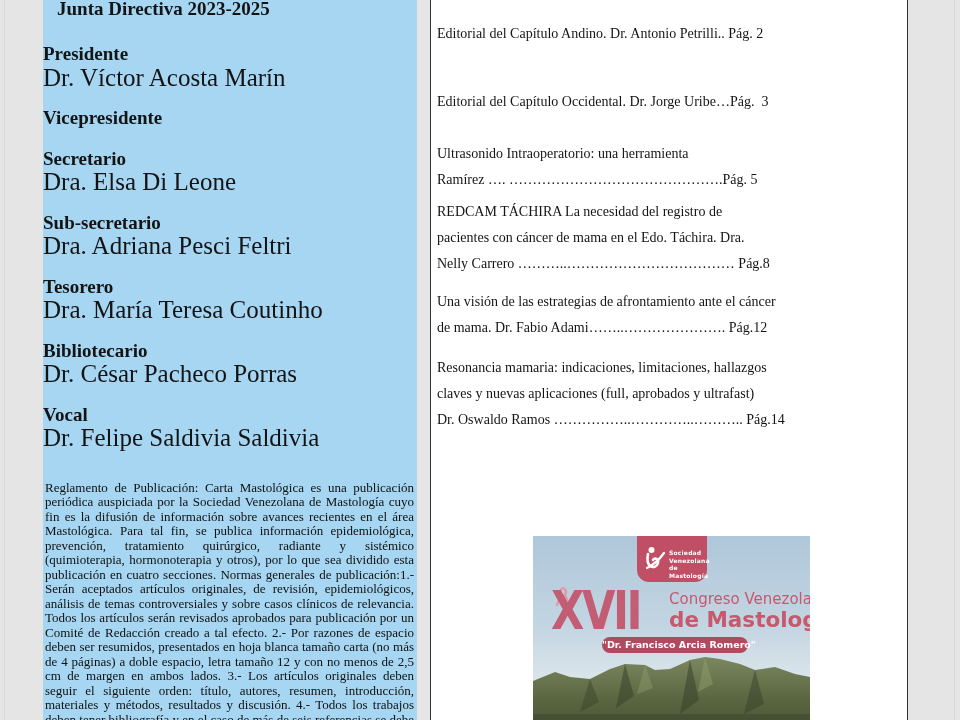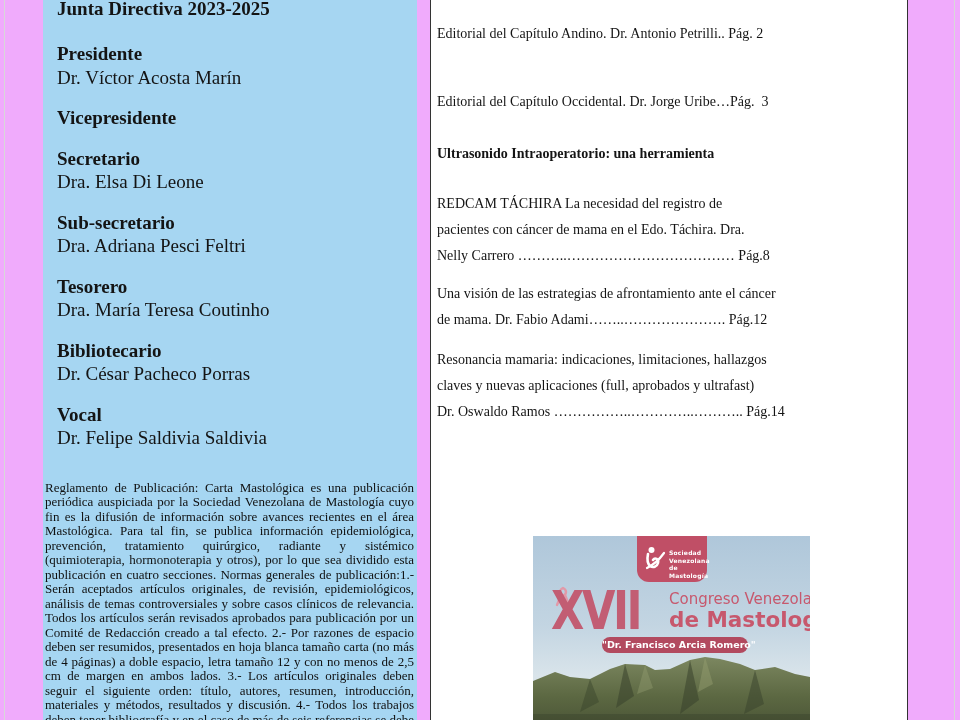--- a/index.html
+++ b/index.html
@@ -1,38 +1,38 @@
 <!DOCTYPE html>
 <html><head>
 <meta charset="utf-8">
 <style>
   html,body{margin:0;padding:0;background:#ffffff;}
-  .page{position:relative;width:960px;height:720px;background:#f0abfc;overflow:hidden;
+  .page{position:relative;width:960px;height:720px;background:#e5e5e5;overflow:hidden;
         font-family:"Liberation Serif", serif;color:#141414;}
   .edge{position:absolute;top:0;bottom:0;width:1px;background:#d8d8d8;}
   .edge-left{left:4px;}
   .edge-right{left:954px;}
 
   
   .left-col{position:absolute;left:43px;top:-10px;width:374px;height:745px;background:#a6d6f2;}
   .jd-title{margin:7px 0 0 14px;font-size:19px;font-weight:bold;line-height:24px;white-space:nowrap;}
-  .board{margin-top:21px;padding-left:14px;}
+  .board{margin-top:21px;}
   .board-group{margin:0 0 17px 0;}
   .board-role{font-weight:bold;font-size:19px;line-height:23.5px;white-space:nowrap;}
-  .board-name{font-size:19px;line-height:23.5px;white-space:nowrap;}
+  .board-name{font-size:25px;line-height:23.5px;white-space:nowrap;}
   .reglamento{margin:31px 0 0 0;padding:0 3px 0 2px;font-size:13px;line-height:14.5px;
               text-align:justify;color:#101010;}
 
   
   .right-col{position:absolute;left:430px;top:-12px;width:478px;height:748px;
              border:1.5px solid #333;background:#ffffff;box-sizing:border-box;}
   .toc{margin-top:32px;padding-left:6px;}
   .toc-entry{margin:0;}
   .toc-line{font-size:14px;line-height:26px;white-space:pre;}
-  .gap1{margin-bottom:18px;} .gap2{margin-bottom:26px;margin-top:42px;} .gap3{margin-bottom:24px;font-weight:bold;}
+  .gap1{margin-bottom:18px;} .gap2{margin-bottom:26px;margin-top:42px;} .gap3{margin-bottom:6px;}
   .gap4{margin-bottom:12px;} .gap5{margin-bottom:14px;}
 
   
   .poster{position:absolute;left:533px;top:536px;width:277px;height:200px;overflow:hidden;
           background:linear-gradient(180deg,#afc7da 0%,#c3d5e2 45%,#d9e4ea 70%);
           font-family:"DejaVu Sans", sans-serif;}
   .badge{position:absolute;left:104px;top:0;width:70px;height:46px;background:#c04f66;
          border-radius:0 0 12px 12px;}
   .badge-logo{position:absolute;left:7px;top:9px;}
   .badge-text{position:absolute;left:32px;top:13px;color:#ffffff;font-size:6px;line-height:7.5px;
@@ -92,20 +92,21 @@
   <section class="right-col">
     <div class="toc">
       <div class="toc-entry gap1">
         <div class="toc-line">Editorial del Capítulo Andino. Dr. Antonio Petrilli.. Pág. 2</div>
       </div>
       <div class="toc-entry gap2">
         <div class="toc-line">Editorial del Capítulo Occidental. Dr. Jorge Uribe…Pág.  3</div>
       </div>
       <div class="toc-entry gap3">
         <div class="toc-line">Ultrasonido Intraoperatorio: una herramienta</div>
+        <div class="toc-line">Ramírez …. ……………………………………….Pág. 5</div>
       </div>
       <div class="toc-entry gap4">
         <div class="toc-line">REDCAM TÁCHIRA La necesidad del registro de</div>
         <div class="toc-line">pacientes con cáncer de mama en el Edo. Táchira. Dra.</div>
         <div class="toc-line">Nelly Carrero ………..……………………………… Pág.8</div>
       </div>
       <div class="toc-entry gap5">
         <div class="toc-line">Una visión de las estrategias de afrontamiento ante el cáncer</div>
         <div class="toc-line">de mama. Dr. Fabio Adami……..…………………. Pág.12</div>
       </div>

